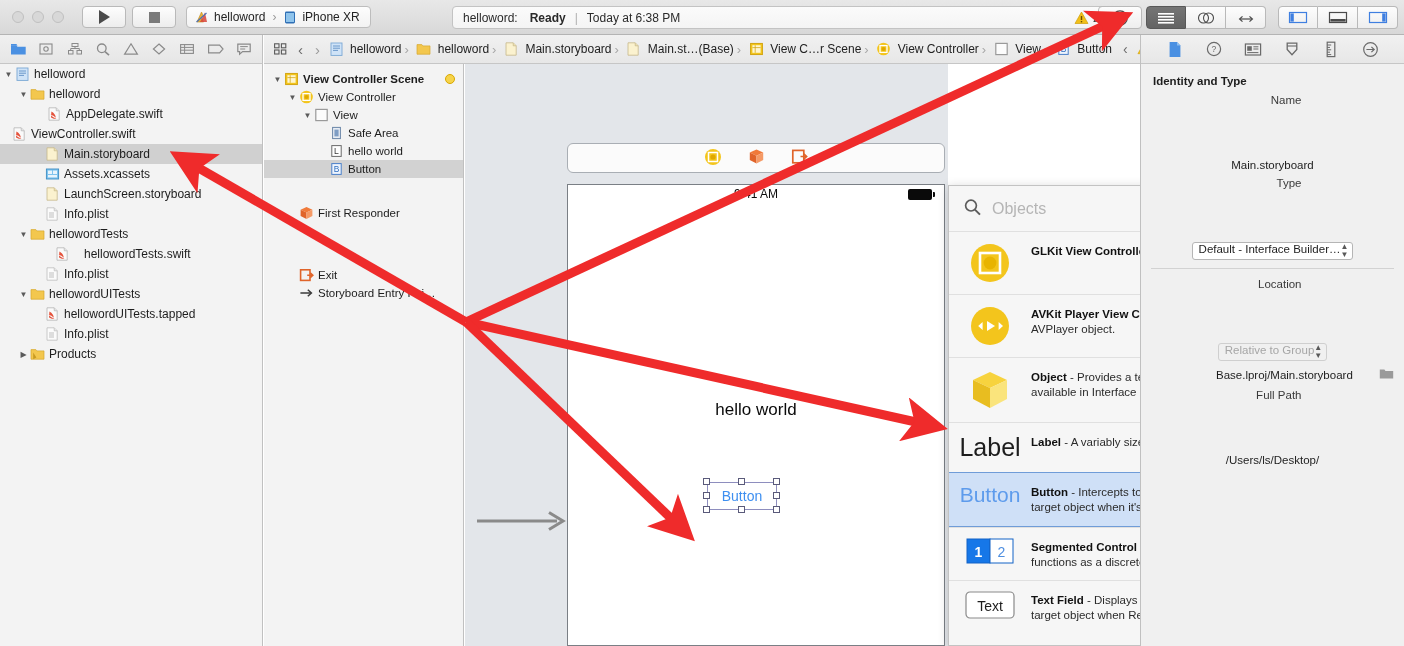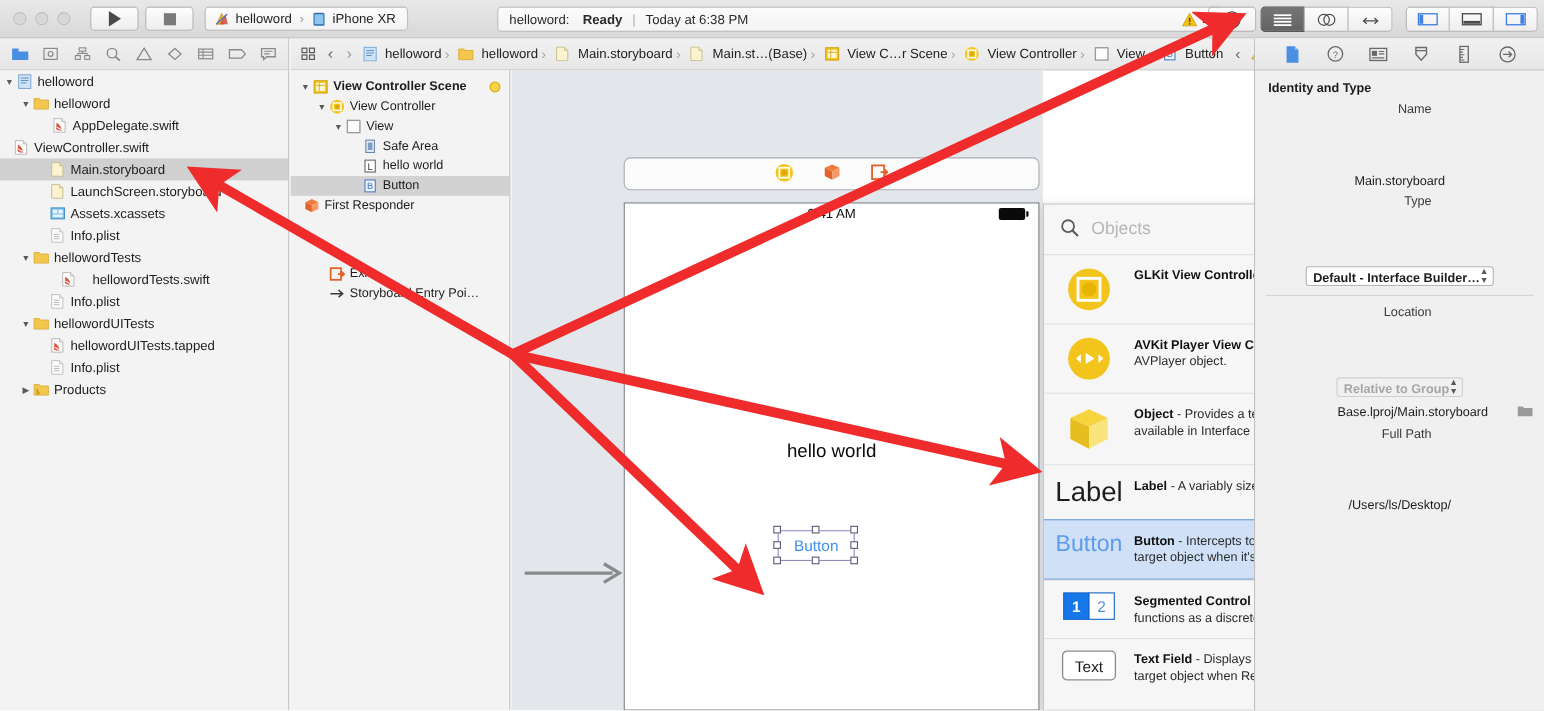--- a/index.html
+++ b/index.html
@@ -160,23 +160,22 @@
   .insptabs { height: 29px; background: linear-gradient(to bottom,#f1f1f1,#e7e7e7);
               border-bottom: 1px solid #c6c6c6; display:flex; align-items:center;
               justify-content: space-around; padding: 0 14px; }
   .inspbody { padding: 7px 10px 0 10px; }
   .secthdr { font-size: 11.5px; font-weight: bold; color: #1d1d1d; margin: 4px 0 7px 2px; }
   .frow { display: flex; align-items: center; margin-bottom: 6px; gap: 7px; flex-direction: column; }
   .flabel { width: 58px; text-align: right; font-size: 11.5px; color: #3a3a3a; flex: 0 0 58px; }
   .fval { font-size: 11.5px; color: #1d1d1d; }
   .fselect {
     flex: 1; height: 19px; background: #fff; border: 1px solid #b5b5b5; border-radius: 3px;
-    display:flex; align-items:flex-end; padding: 0 4px 0 6px; font-size: 11.5px; color:#1d1d1d;
+    display:flex; align-items:flex-start; padding: 0 4px 0 6px; font-size: 11.5px; color:#1d1d1d;
     justify-content: space-between;
-    font-weight: bold;
   }
   .fselect.disabled { background: #f0f0f0; border-color: #cfcfcf; color: #a6a6a6; }
   .stepper { font-size: 8px; color: #585858; line-height: 8px; text-align:center; }
   .hr { height: 1px; background: #d2d2d2; margin: 8px 0 9px 0; }
   .pathrow { display:flex; align-items:center; justify-content: space-between; margin-bottom: 6px; }
 
   
   .overlay { position: absolute; left:0; top:0; width: 1404px; height: 646px; pointer-events: none; }
 </style>
 </head>
@@ -402,37 +401,37 @@
               <path d="M2 .8 h7.2 l3 3 v9.4 h-10.2 z" fill="#fbf2cf" stroke="#c5b88a" stroke-width=".8"></path>
               <path d="M9.2 .8 v3 h3" fill="#ece0b4" stroke="#c5b88a" stroke-width=".7"></path>
             </svg>
           </span>
           <span>Main.storyboard</span>
         </div>
         <div class="row" style="padding-left: 33px;">
           <span class="tw"></span>
           <span class="ic">
             <svg width="15" height="14" viewBox="0 0 15 14">
-              <path d="M2 .8 h7.2 l3 3 v9.4 h-10.2 z" fill="#fbf2cf" stroke="#c5b88a" stroke-width=".8"></path>
-              <path d="M9.2 .8 v3 h3" fill="#ece0b4" stroke="#c5b88a" stroke-width=".7"></path>
-            </svg>
-          </span>
-          <span>LaunchScreen.storyboard</span>
-        </div>
-        <div class="row" style="padding-left: 33px;">
-          <span class="tw"></span>
-          <span class="ic">
-            <svg width="15" height="14" viewBox="0 0 15 14">
               <rect x="1.4" y="2" width="12.2" height="10" fill="#7fc3ee" stroke="#3e8ec4" stroke-width=".9"></rect>
               <rect x="3" y="3.6" width="4" height="3.4" fill="#e8f4fc"></rect>
               <rect x="8" y="3.6" width="4" height="3.4" fill="#e8f4fc"></rect>
               <rect x="3" y="8" width="9" height="2.4" fill="#e8f4fc"></rect>
             </svg>
           </span>
           <span>Assets.xcassets</span>
+        </div>
+        <div class="row" style="padding-left: 33px;">
+          <span class="tw"></span>
+          <span class="ic">
+            <svg width="15" height="14" viewBox="0 0 15 14">
+              <path d="M2 .8 h7.2 l3 3 v9.4 h-10.2 z" fill="#fbf2cf" stroke="#c5b88a" stroke-width=".8"></path>
+              <path d="M9.2 .8 v3 h3" fill="#ece0b4" stroke="#c5b88a" stroke-width=".7"></path>
+            </svg>
+          </span>
+          <span>LaunchScreen.storyboard</span>
         </div>
         <div class="row" style="padding-left: 33px;">
           <span class="tw"></span>
           <span class="ic">
             <svg width="15" height="14" viewBox="0 0 15 14">
               <path d="M2 .8 h7.2 l3 3 v9.4 h-10.2 z" fill="#fbfbfb" stroke="#bcbcbc" stroke-width=".8"></path>
               <path d="M9.2 .8 v3 h3" fill="#e8e8e8" stroke="#bcbcbc" stroke-width=".7"></path>
               <g stroke="#a8a8a8" stroke-width=".7">
                 <path d="M4 6 h5"></path>
                 <path d="M4 8 h5"></path>
@@ -697,21 +696,21 @@
         <div class="orow sel" style="padding-left: 53px;">
           <span class="tw"></span>
           <span class="ic">
             <svg width="15" height="14" viewBox="0 0 15 14">
               <rect x="2.8" y="1.6" width="9.4" height="10.8" fill="#eef4fd" stroke="#4a7fc8" stroke-width="1"></rect>
               <text x="7.5" y="10.2" font-size="8.4" text-anchor="middle" fill="#2f6fc0" font-family="Liberation Sans">B</text>
             </svg>
           </span>
           <span>Button</span>
         </div>
-        <div class="orow" style="">
+        <div class="orow" style="padding-left: 23px; margin-top: 26px;">
           <span class="tw"></span>
           <span class="ic">
             <svg width="15" height="14" viewBox="0 0 15 14">
               <path d="M7.5 1 L13.4 3.8 L7.5 6.6 L1.6 3.8 Z" fill="#f07a3a"></path>
               <path d="M1.6 3.8 V10 L7.5 13 V6.6 Z" fill="#e0642a"></path>
               <path d="M13.4 3.8 V10 L7.5 13 V6.6 Z" fill="#f59a66"></path>
             </svg>
           </span>
           <span>First Responder</span>
         </div>

